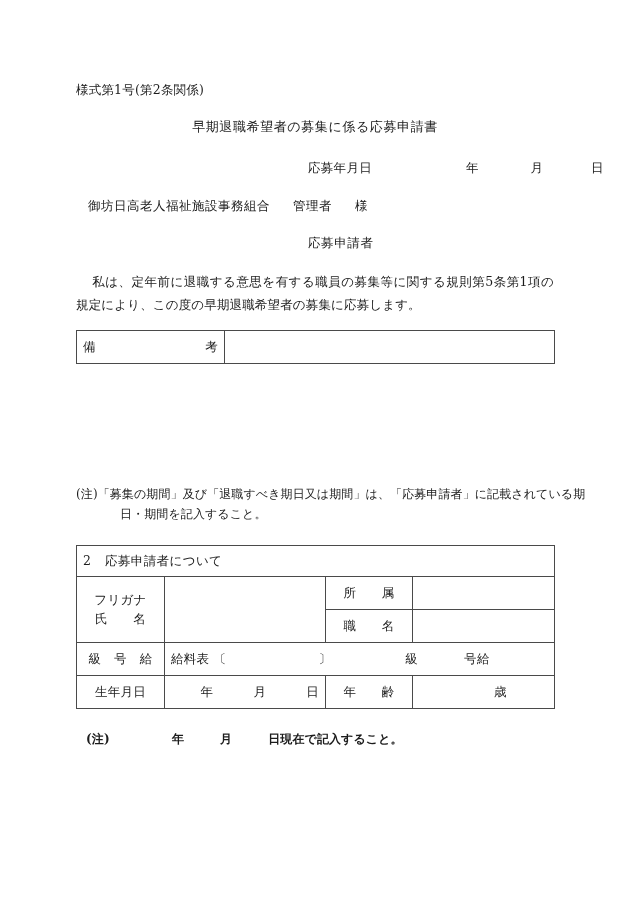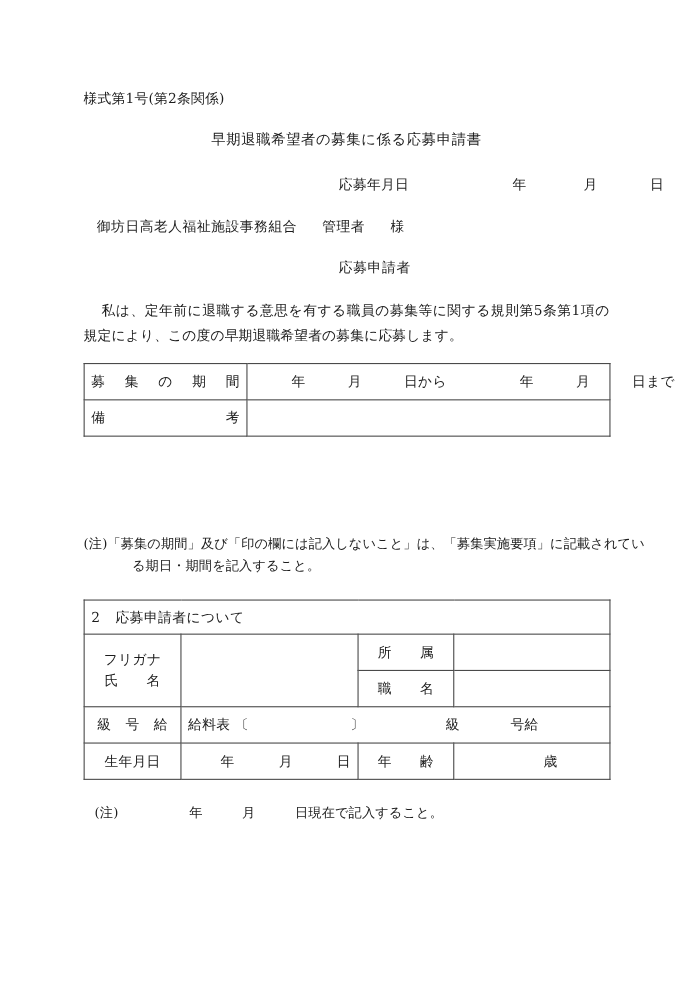--- a/index.html
+++ b/index.html
@@ -146,21 +146,21 @@
     font-size: 12px;
     line-height: 1.7;
     letter-spacing: 0.1px;
   }
   .note .marker { display: inline-block; width: 34px; padding-left: 10px; }
   .note-hang {
     padding-left: 44px;
     text-indent: -44px;
   }
   .n1 { top: 484px; }
-  .n2 { top: 729px; }
+  .n2 { top: 729px; font-weight: bold; }
   .n3 { top: 826px; }
   .n2 .g { display: inline-block; width: 36px; }
   .n2 .g0 { display: inline-block; width: 52px; }
 </style>
 </head>
 <body>
 
 <div class="page">
 
   <div class="form-no">様式第1号(第2条関係)</div>
@@ -189,40 +189,27 @@
 
   <div class="body-para"><span class="indent"></span><span>私は、定年前に退職する意思を有する職員の募集等に関する規則第5条第1項の規定により、この度の早期退職希望者の募集に応募します。</span></div>
 
   <table class="tbl t1">
     <colgroup>
       <col style="width:148px">
         <col style="width:330px">
     </colgroup>
     <tbody>
       <tr>
-        <td class="lbl-just">募集の期間</td>
-        <td>
-          <div class="period">
-            <span class="s1"></span><span>年</span>
-            <span class="s2"></span><span>月</span>
-            <span class="s2"></span><span>日から</span>
-            <span class="s3"></span><span>年</span>
-            <span class="s4"></span><span>月</span>
-            <span class="s5"></span><span>日まで</span>
-          </div>
-        </td>
-      </tr>
-      <tr>
         <td class="lbl-just tall">備考</td>
         <td class="tall"></td>
       </tr>
     </tbody>
   </table>
 
-  <div class="note n1 note-hang">(注)「募集の期間」及び「印の欄には記入しないこと」は、「募集実施要項」に記載されている期日・期間を記入すること。</div>
+  <div class="note n1 note-hang">(注)「募集の期間」及び「退職すべき期日又は期間」は、「応募申請者」に記載されている期日・期間を記入すること。</div>
 
   <table class="tbl t2">
     <colgroup>
       <col style="width:88px">
         <col style="width:161px">
         <col style="width:87px">
         <col style="width:142px">
     </colgroup>
     <tbody>
       <tr>

